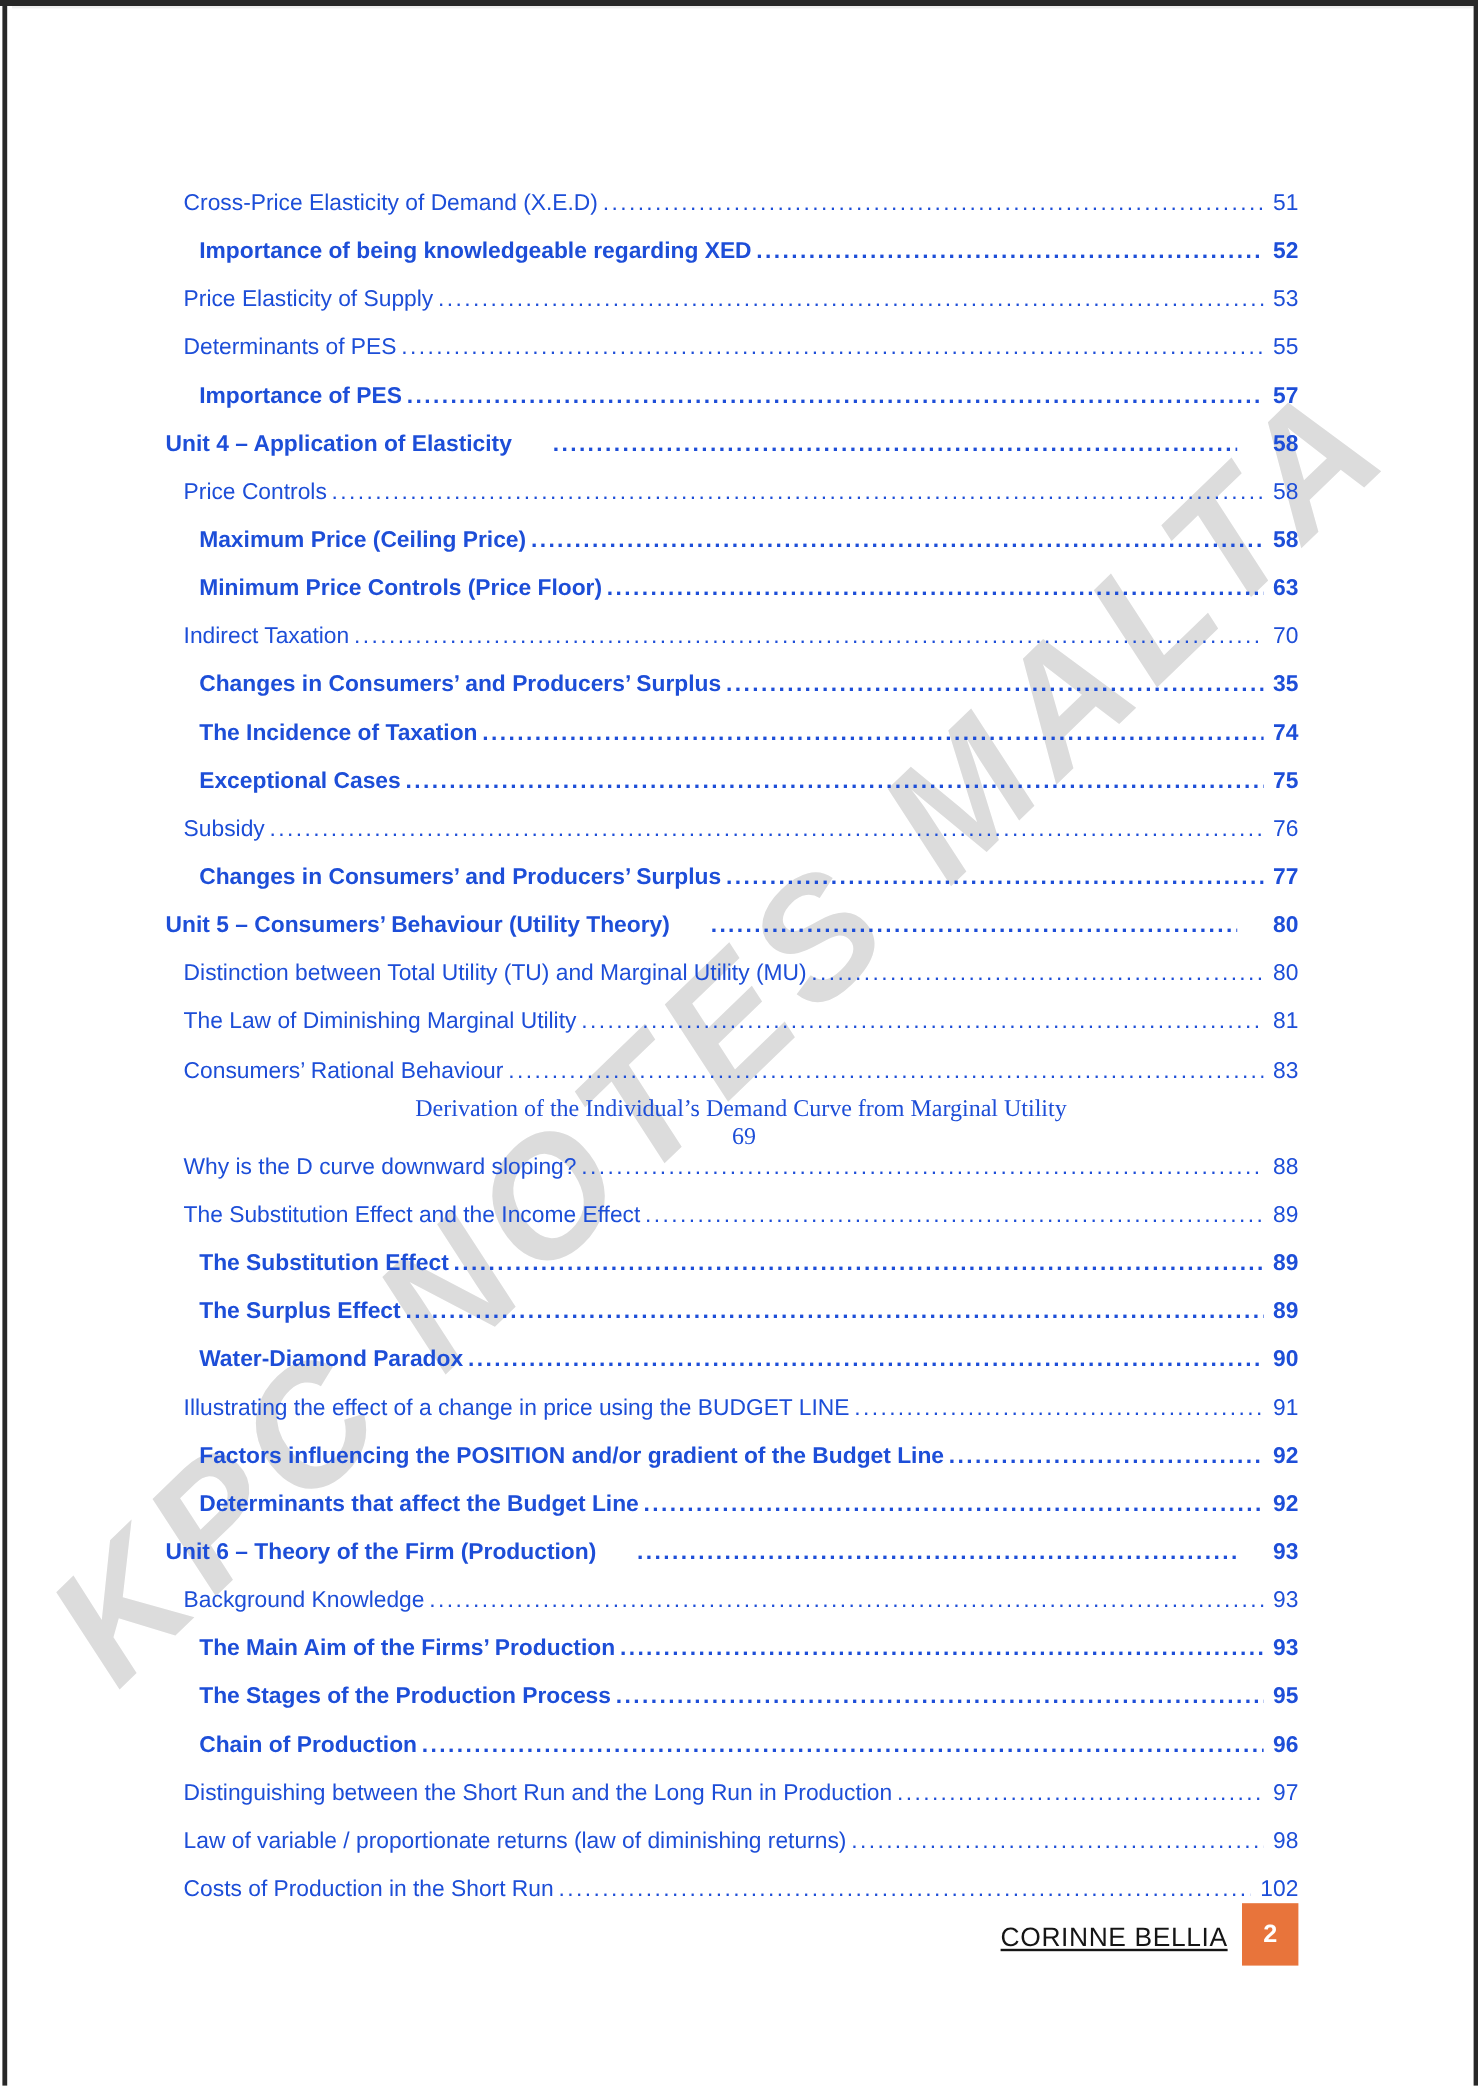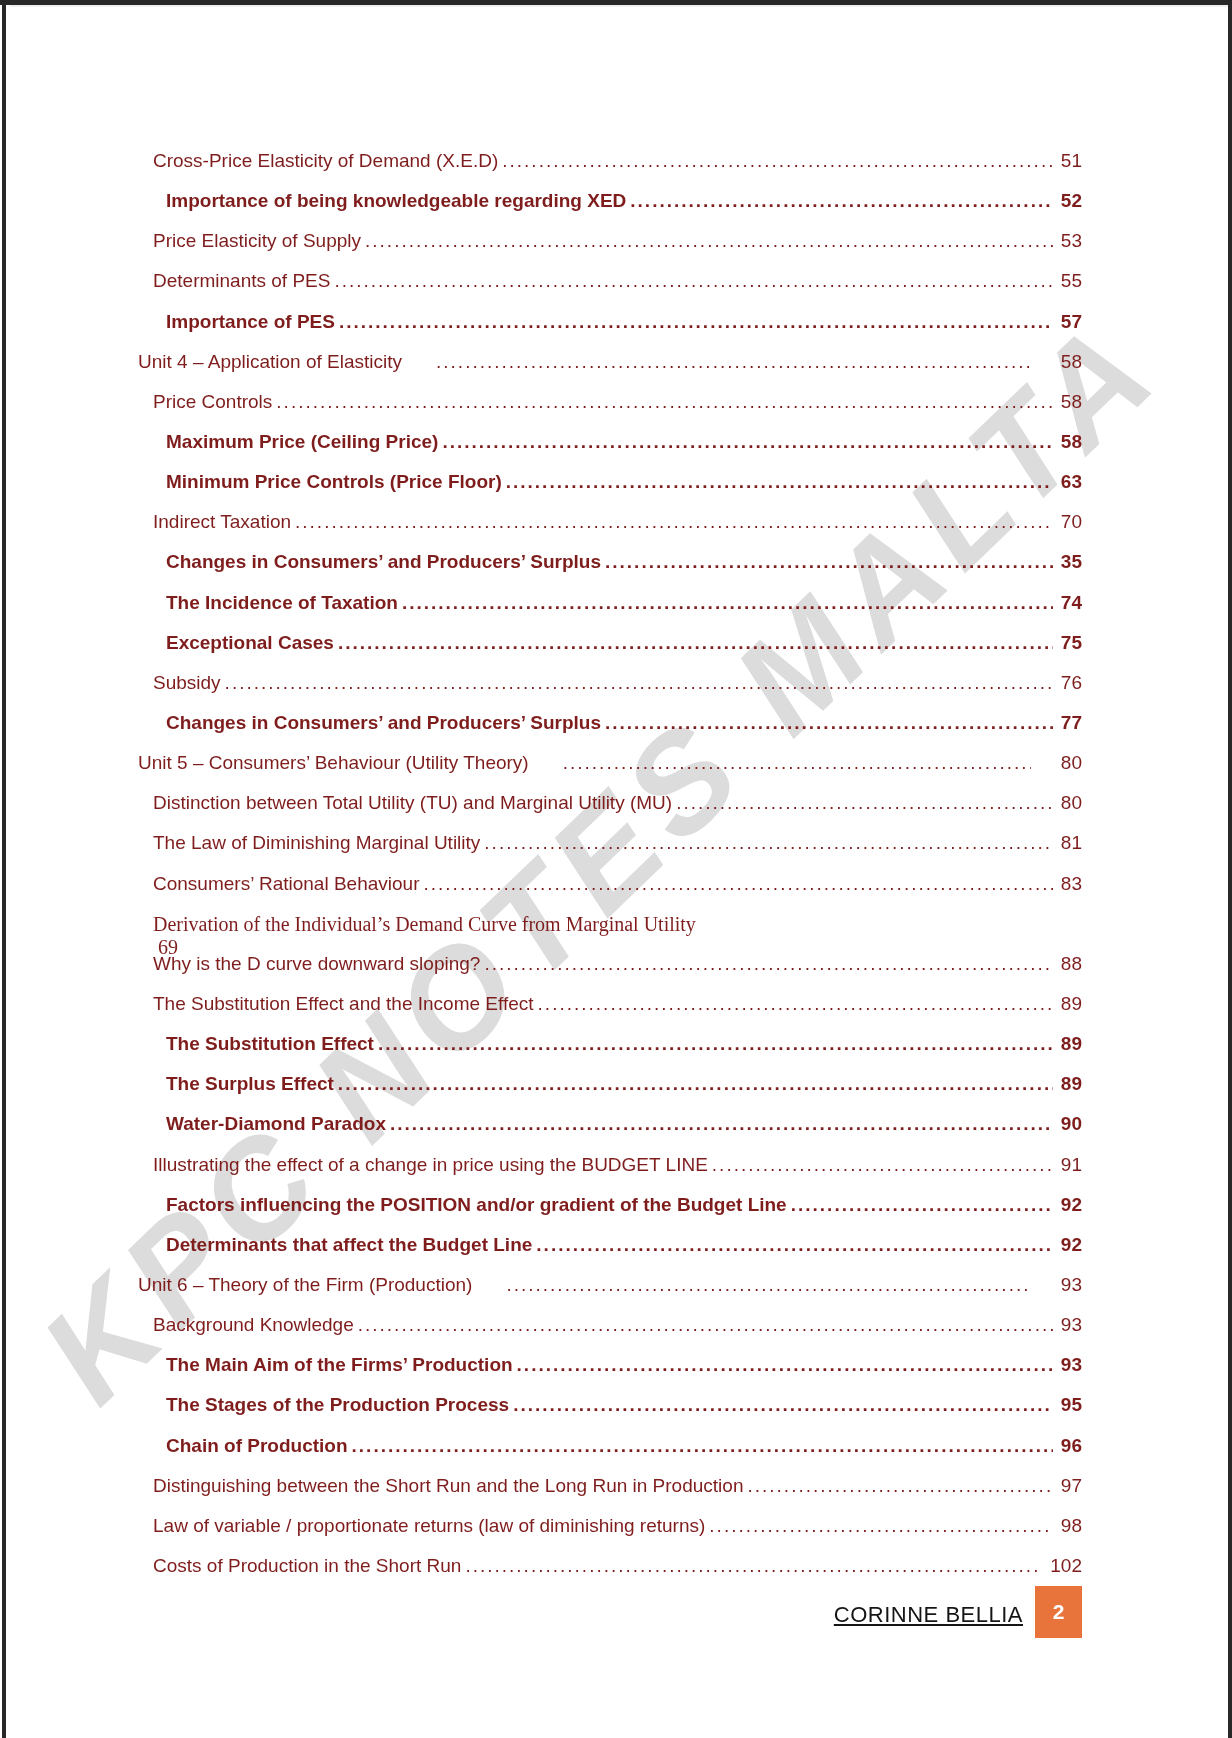--- a/index.html
+++ b/index.html
@@ -34,28 +34,28 @@
 
   
   .toc {
     position:absolute;
     left:138px; top:150px;
     width:944px;
     z-index:1;
   }
   .toc-row {
     display:flex;
-    align-items:flex-start;
+    align-items:center;
     height:40.15px;
     font-size:19px;
-    color:#7f1d1d;
+    color:#1d4ed8;
   }
   .toc-row.lvl1 { padding-left:15px; }
   .toc-row.lvl2 { padding-left:28px;font-weight:bold; }
-  .toc-row.bold { font-weight:400;gap:30px; }
+  .toc-row.bold { font-weight:700;gap:30px; }
   .toc-row.serif { font-family:"Liberation Serif", serif; font-size:20px;flex-direction:column; }
   .toc-title { white-space:nowrap; flex-shrink:0; }
   .toc-dots {
     flex:1 1 auto;
     overflow:hidden;
     white-space:nowrap;
     margin-left:4px;
     margin-right:3px;
     letter-spacing:2px;
   }

